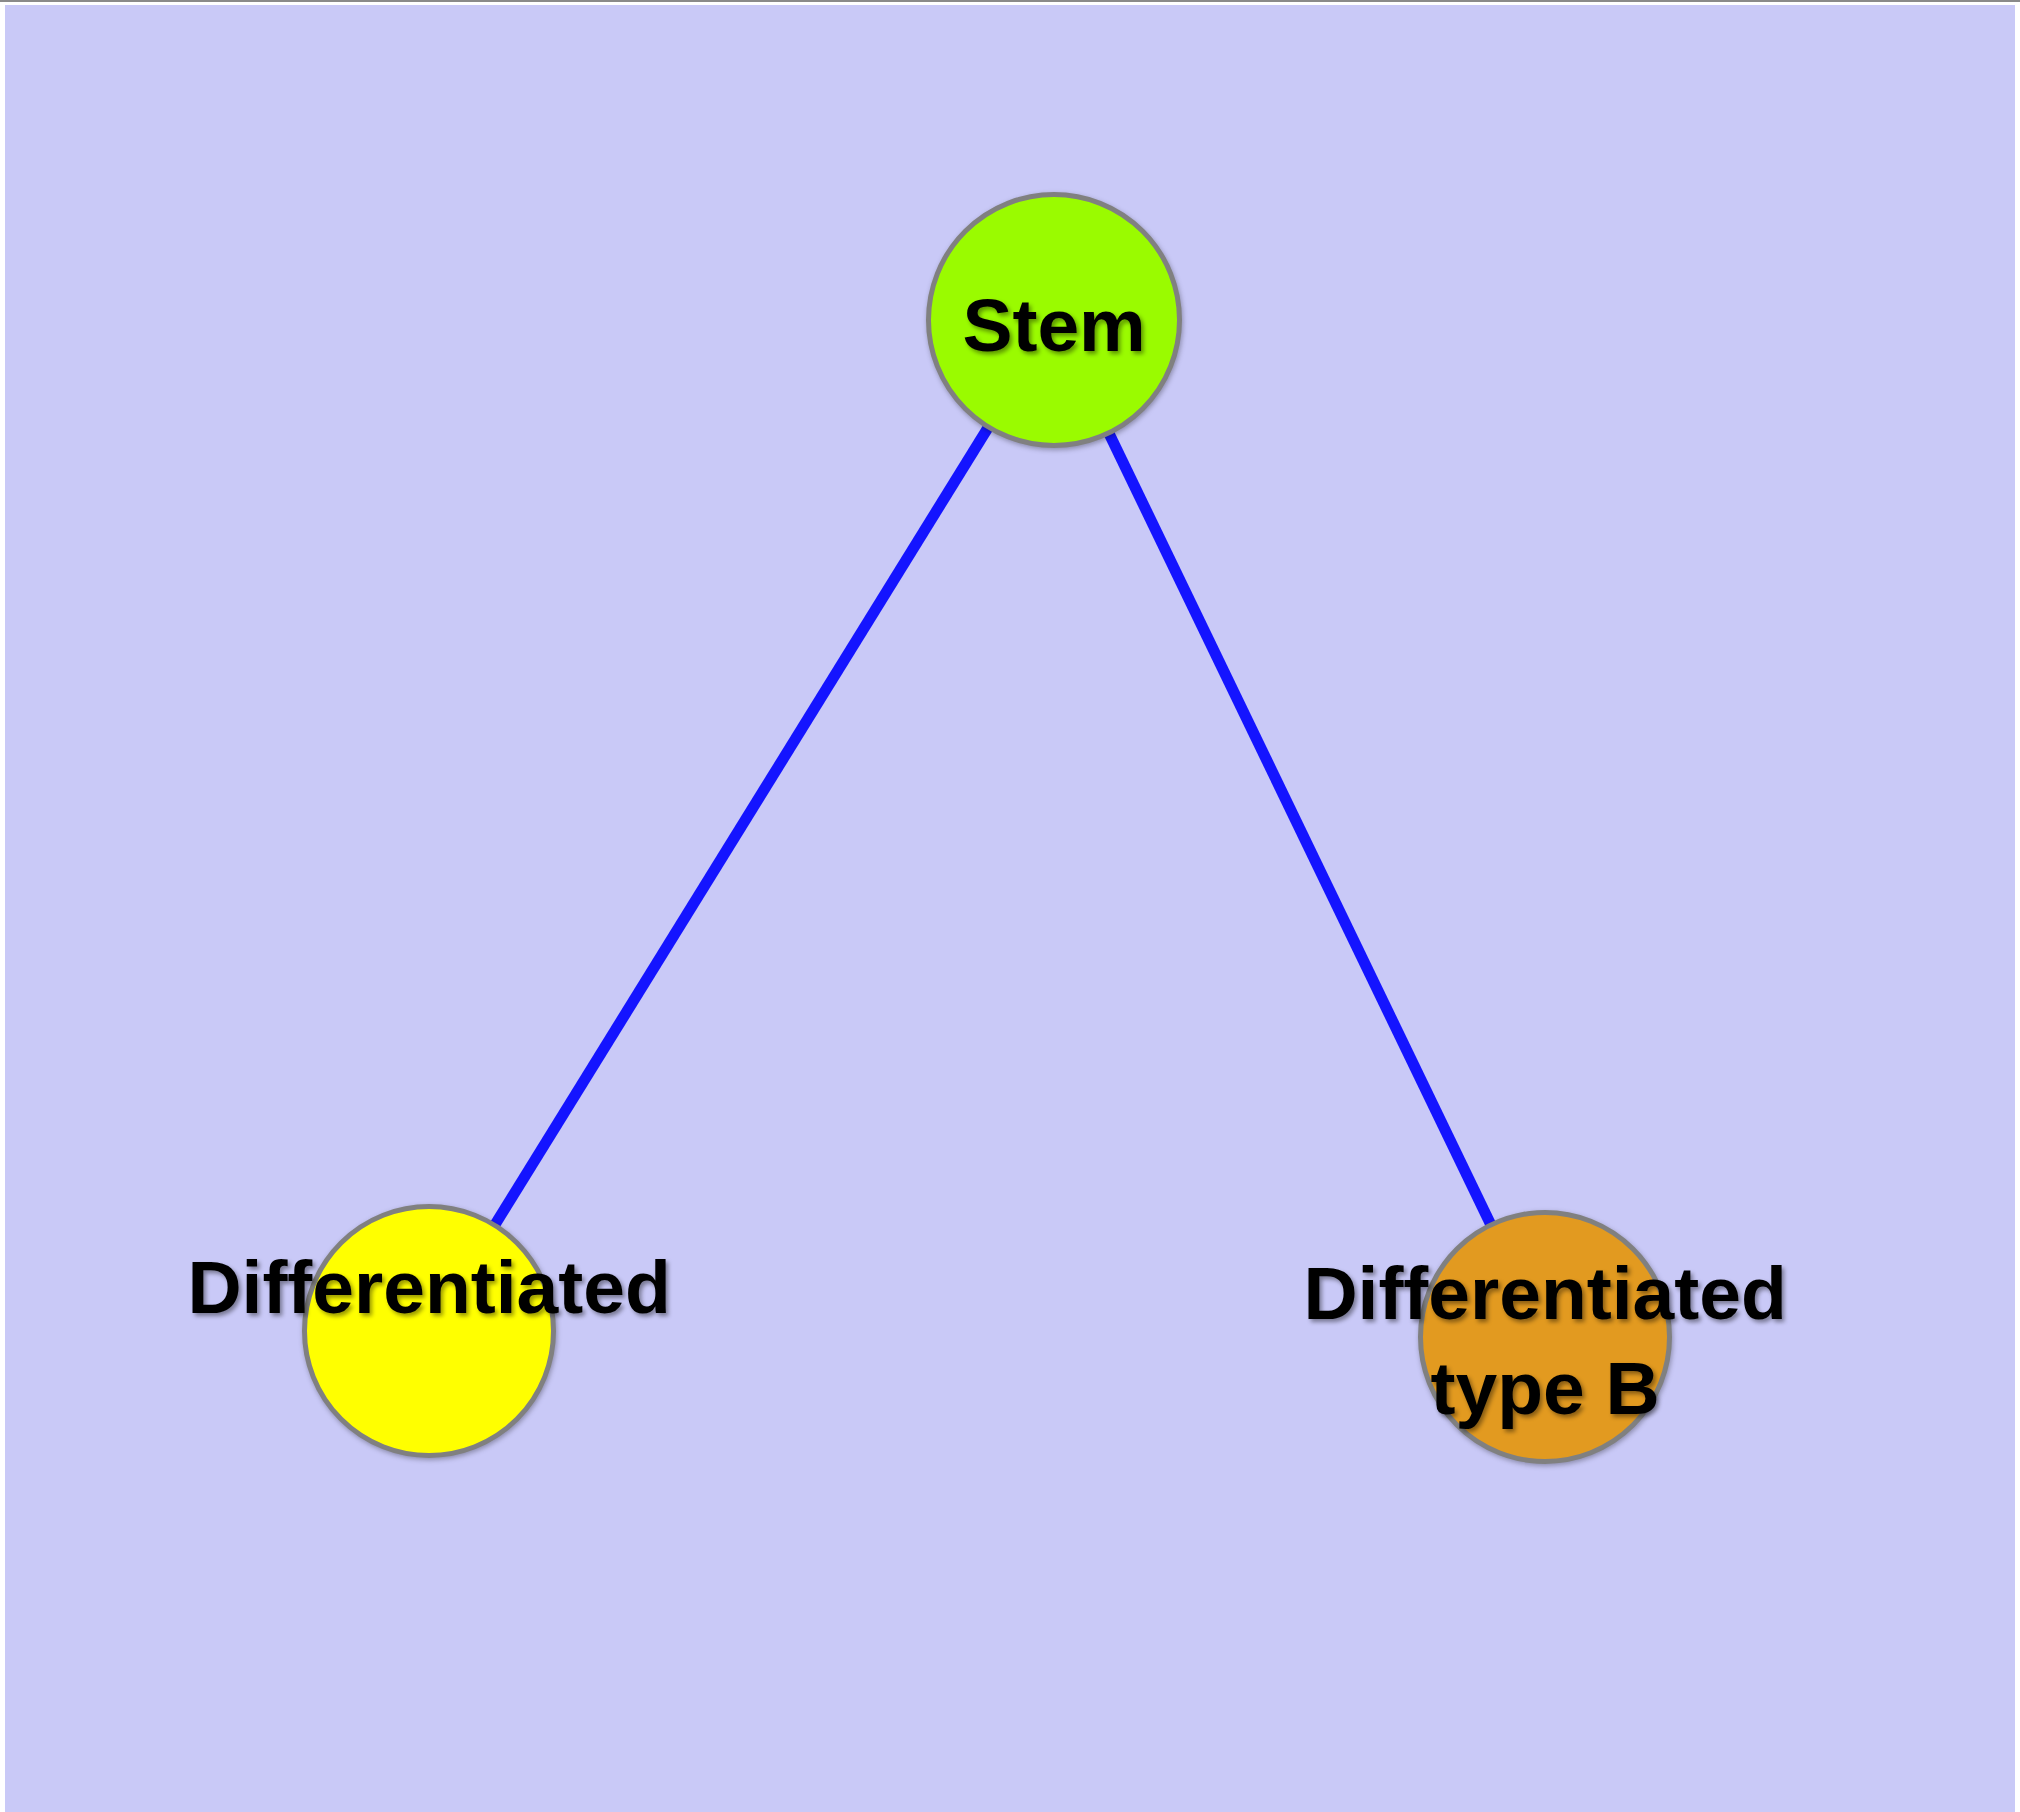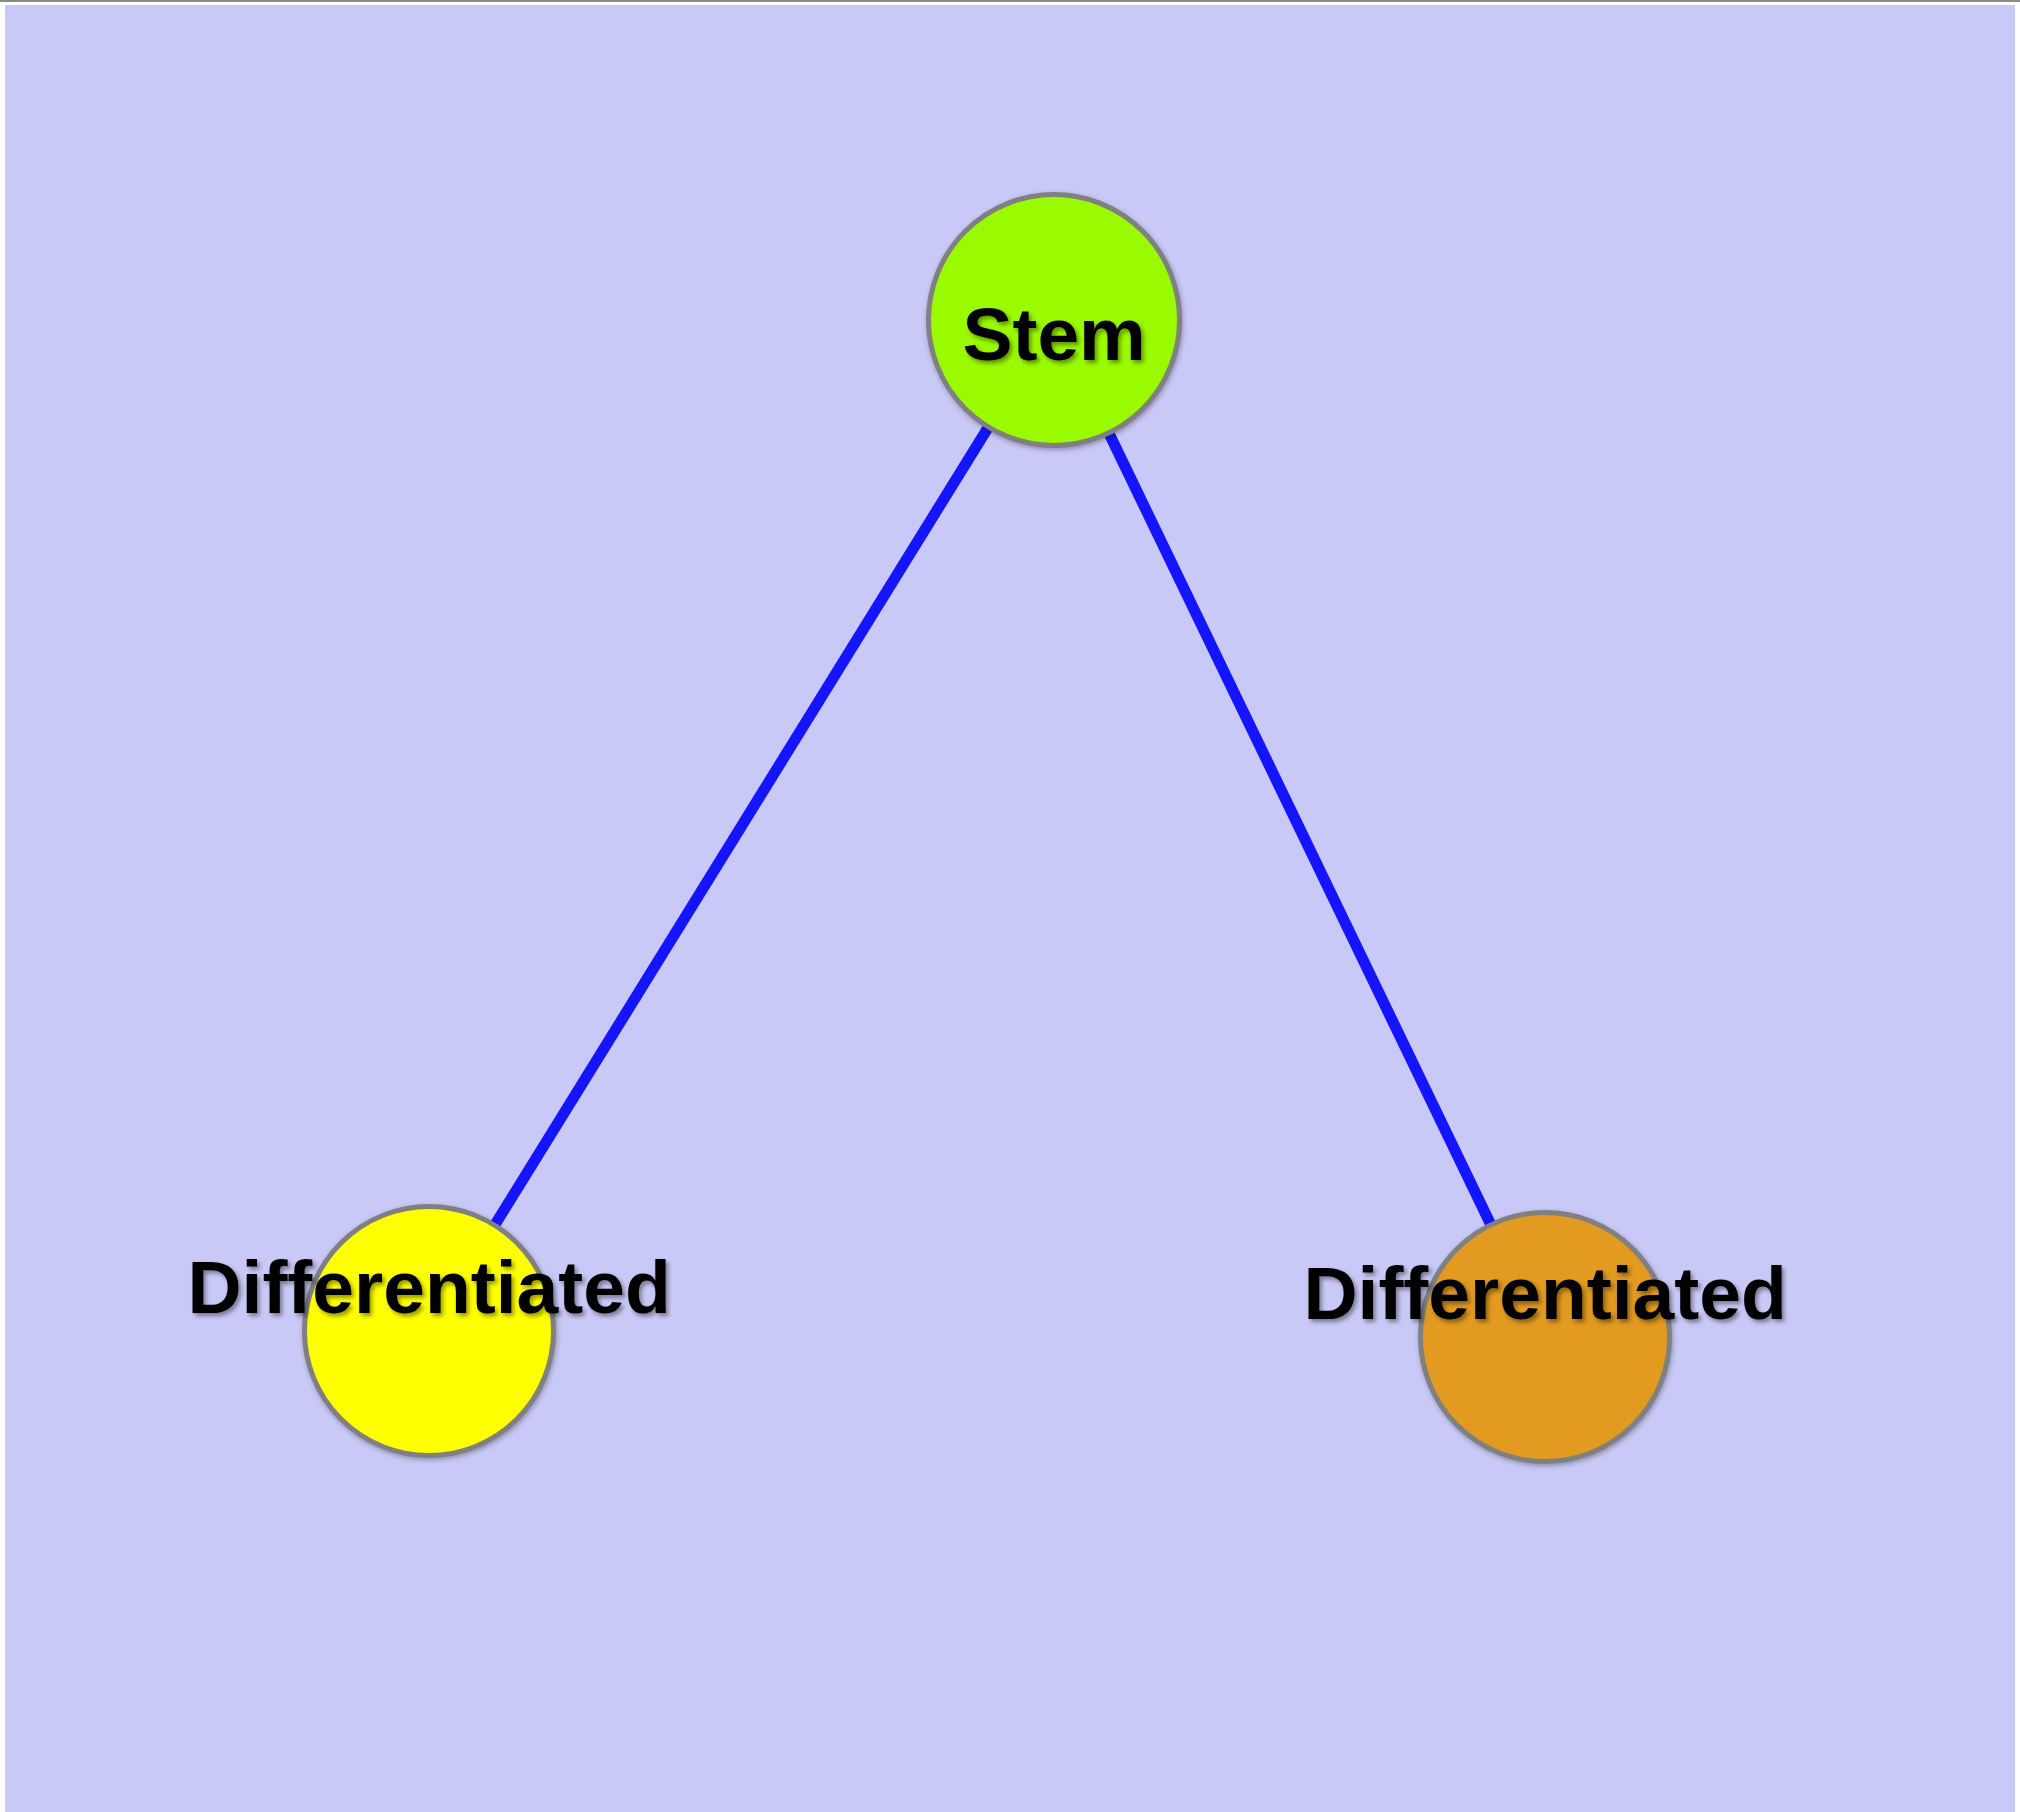--- a/index.html
+++ b/index.html
@@ -62,27 +62,28 @@
 
     <svg class="edge-layer" viewBox="0 0 2371 2132" width="2010" height="1807">
       <line x1="1238" y1="372" x2="500" y2="1565" stroke="#1414ff" stroke-width="13"></line>
       <line x1="1238" y1="372" x2="1817" y2="1572" stroke="#1414ff" stroke-width="13"></line>
     </svg>
 
     <div class="node" style="left: 921px; top: 187px; width: 256px; height: 256px; background: rgb(154, 251, 0); border-color: rgb(128, 128, 128);"></div>
     <div class="node" style="left: 297px; top: 1199px; width: 254px; height: 254px; background: rgb(255, 255, 0); border-color: rgb(128, 128, 128);"></div>
     <div class="node" style="left: 1413px; top: 1205px; width: 254px; height: 254px; background: rgb(226, 154, 32); border-color: rgb(128, 128, 128);"></div>
 
-    <div class="node-label" style="left: 625px; top: 282px; color: rgb(0, 0, 0);">
+    <div class="node-label" style="left: 625px; top: 273px; color: rgb(0, 0, 0);">
       <span>Stem</span>
     </div>
 
     <div class="node-label" style="left: 0px; top: 1235px; color: rgb(0, 0, 0);">
       <span>Differentiated</span>
     </div>
 
     <div class="node-label" style="left: 1116px; top: 1241px; color: rgb(0, 0, 0);">
       <span>Differentiated</span>
+      <span>type B</span>
     </div>
 
   </div>
 </div>
 
 
 </body></html>

